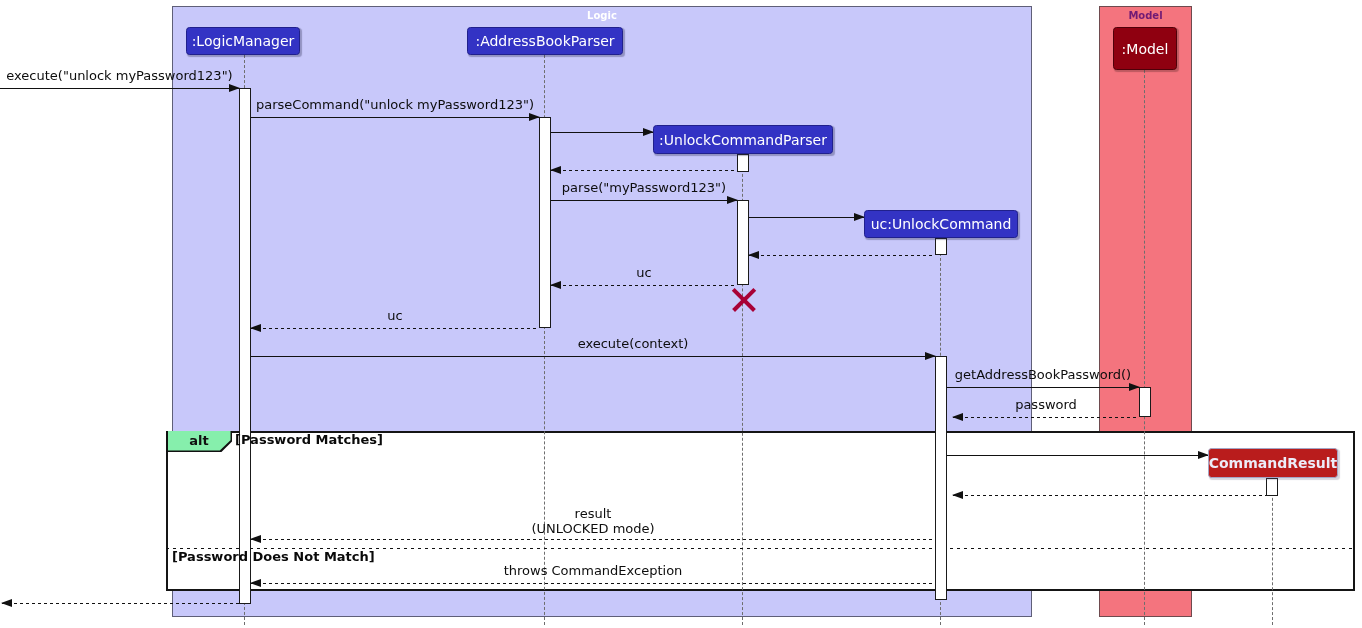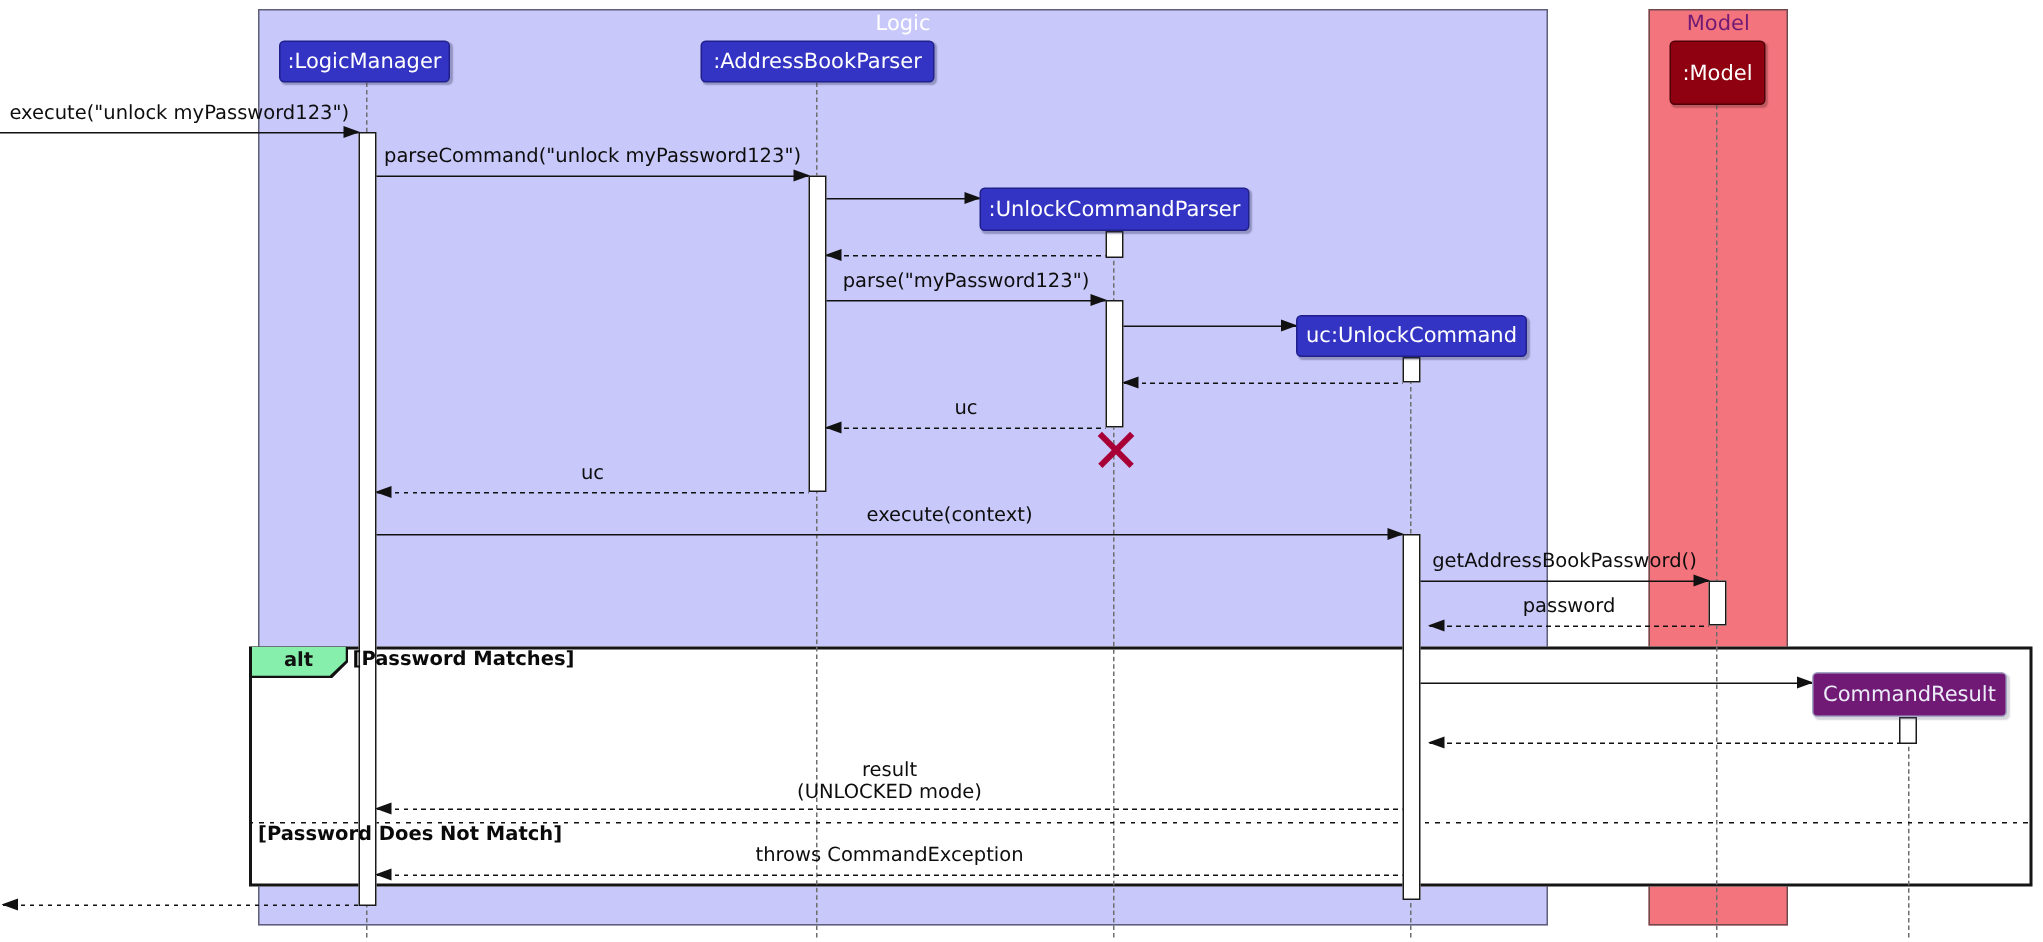--- a/index.html
+++ b/index.html
@@ -4,21 +4,21 @@
 <style>
   html,body{margin:0;padding:0;background:#fff;}
   .stage{
     position:relative;width:1362px;height:628px;background:#fff;overflow:hidden;
     font-family:"DejaVu Sans","Liberation Sans",sans-serif;color:#111;
   }
   
   .frame{position:absolute;box-sizing:border-box;}
   .frame.logic{background:#C8C8FA;border:1px solid #5F5F78;}
   .frame.model{background:#F4747E;border:1px solid #6E4A4E;}
-  .frame-title{position:absolute;font-weight:normal;font-size:14px;text-align:center;line-height:16px;white-space:nowrap;}
+  .frame-title{position:absolute;font-weight:bold;font-size:10px;text-align:center;line-height:16px;white-space:nowrap;}
   .frame-title.logic-t{color:#FFFFFF;}
   .frame-title.model-t{color:#701a75;}
   
   .alt-frame{position:absolute;box-sizing:border-box;background:#FFFFFF;border:2px solid #151515;}
   .alt-divider{position:absolute;height:1px;background:repeating-linear-gradient(90deg,#111 0 3px,transparent 3px 7px);}
   .alt-badge-outer{position:absolute;background:#111;clip-path:polygon(0 0,100% 0,100% 50%,84% 100%,0 100%);}
   .alt-badge-inner{position:absolute;left:1.5px;top:0;right:1.5px;bottom:1.5px;background:#86efac;
     clip-path:polygon(0 0,100% 0,100% 48%,83% 100%,0 100%);
     display:flex;align-items:center;justify-content:center;font-size:13px;font-weight:bold;color:#111;}
   .guard{position:absolute;font-size:13px;font-weight:bold;line-height:15px;white-space:nowrap;color:#0a0a0a;}
@@ -33,21 +33,21 @@
   .msg.ah-r::after{content:"";position:absolute;right:-1px;top:-4px;width:0;height:0;
     border-top:4px solid transparent;border-bottom:4px solid transparent;border-left:11px solid #111;}
   .msg.ah-l::before{content:"";position:absolute;left:-1px;top:-4px;width:0;height:0;
     border-top:4px solid transparent;border-bottom:4px solid transparent;border-right:11px solid #111;}
   .mlabel{position:absolute;font-size:13px;line-height:15px;text-align:center;white-space:nowrap;color:#0d0d0d;}
   
   .pbox{position:absolute;box-sizing:border-box;display:flex;align-items:center;justify-content:center;
     font-size:14px;border-radius:3.5px;white-space:nowrap;}
   .pbox.blue{background:#3333C4;border:1px solid #20208C;color:#FFFFFF;box-shadow:1.5px 1.5px 1px rgba(50,50,90,0.35);}
   .pbox.darkred{background:#8F0010;border:1px solid #4F0009;color:#FFFFFF;box-shadow:1.5px 1.5px 1px rgba(90,40,40,0.35);}
-  .pbox.ghost{background:#701a75;border:1px solid #A5A5C5;color:#ECECF8;box-shadow:1.5px 1.5px 1px rgba(90,90,120,0.25);}
+  .pbox.ghost{background:#b91c1c;border:1px solid #A5A5C5;color:#ECECF8;box-shadow:1.5px 1.5px 1px rgba(90,90,120,0.25);font-weight:bold;}
   
   .destroy{position:absolute;width:24px;height:24px;}
   .destroy::before,.destroy::after{content:"";position:absolute;left:-3px;top:10px;width:30px;height:3.5px;background:#A80036;}
   .destroy::before{transform:rotate(45deg);}
   .destroy::after{transform:rotate(-45deg);}
 </style>
 </head>
 <body>
 
 <div class="stage">

